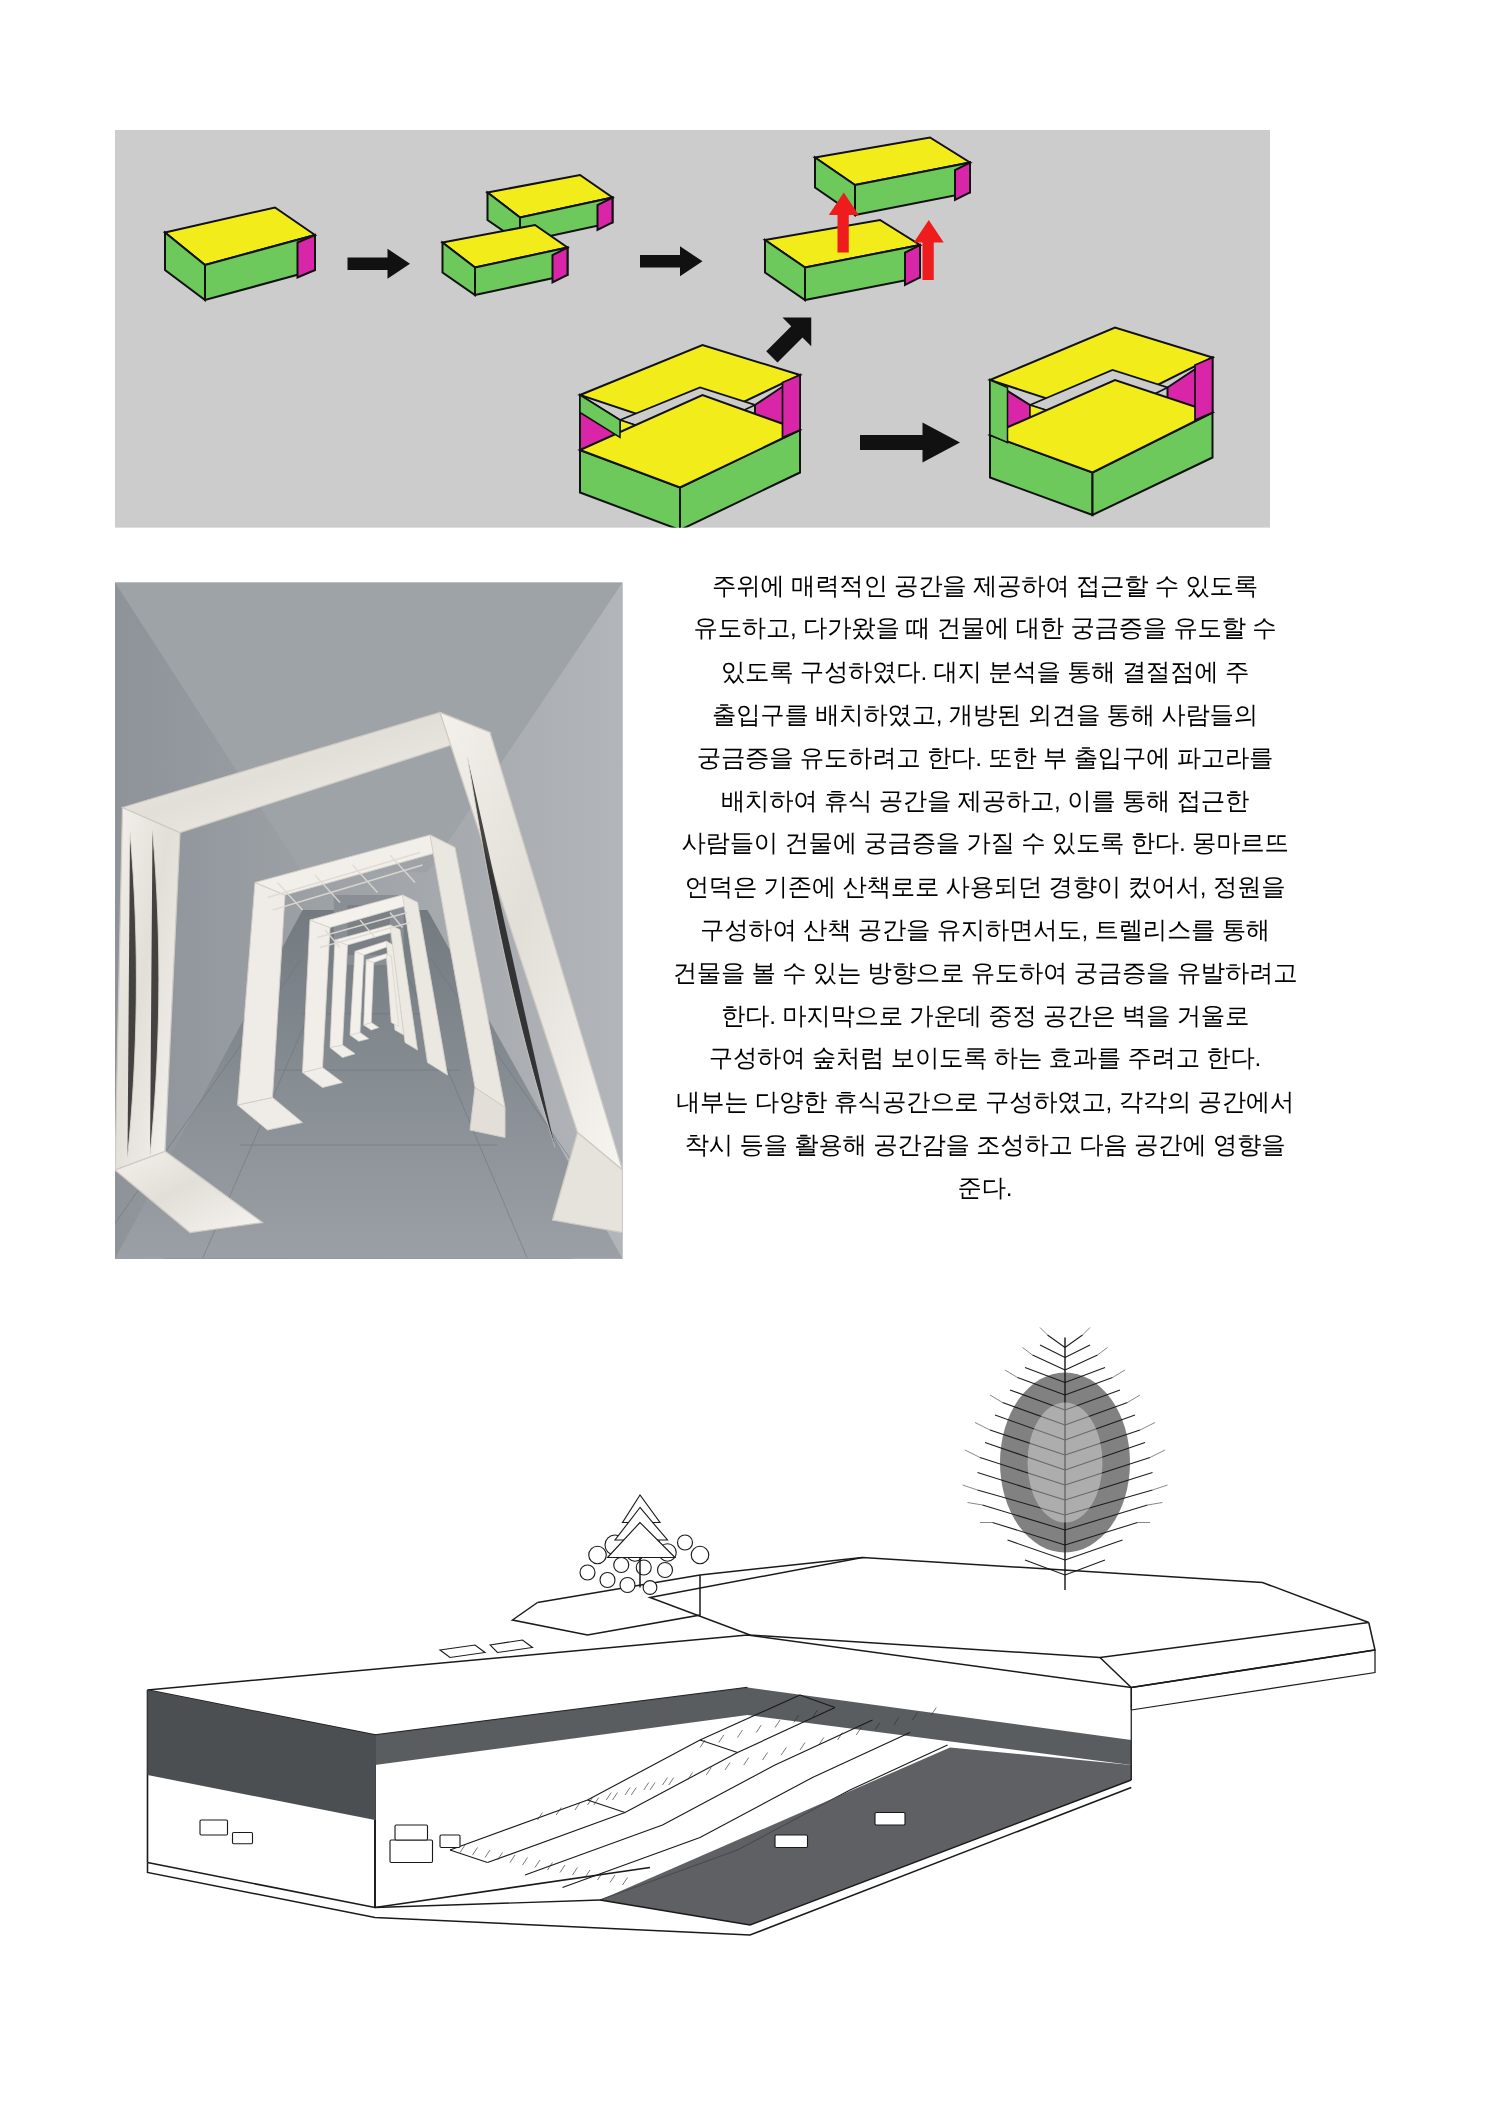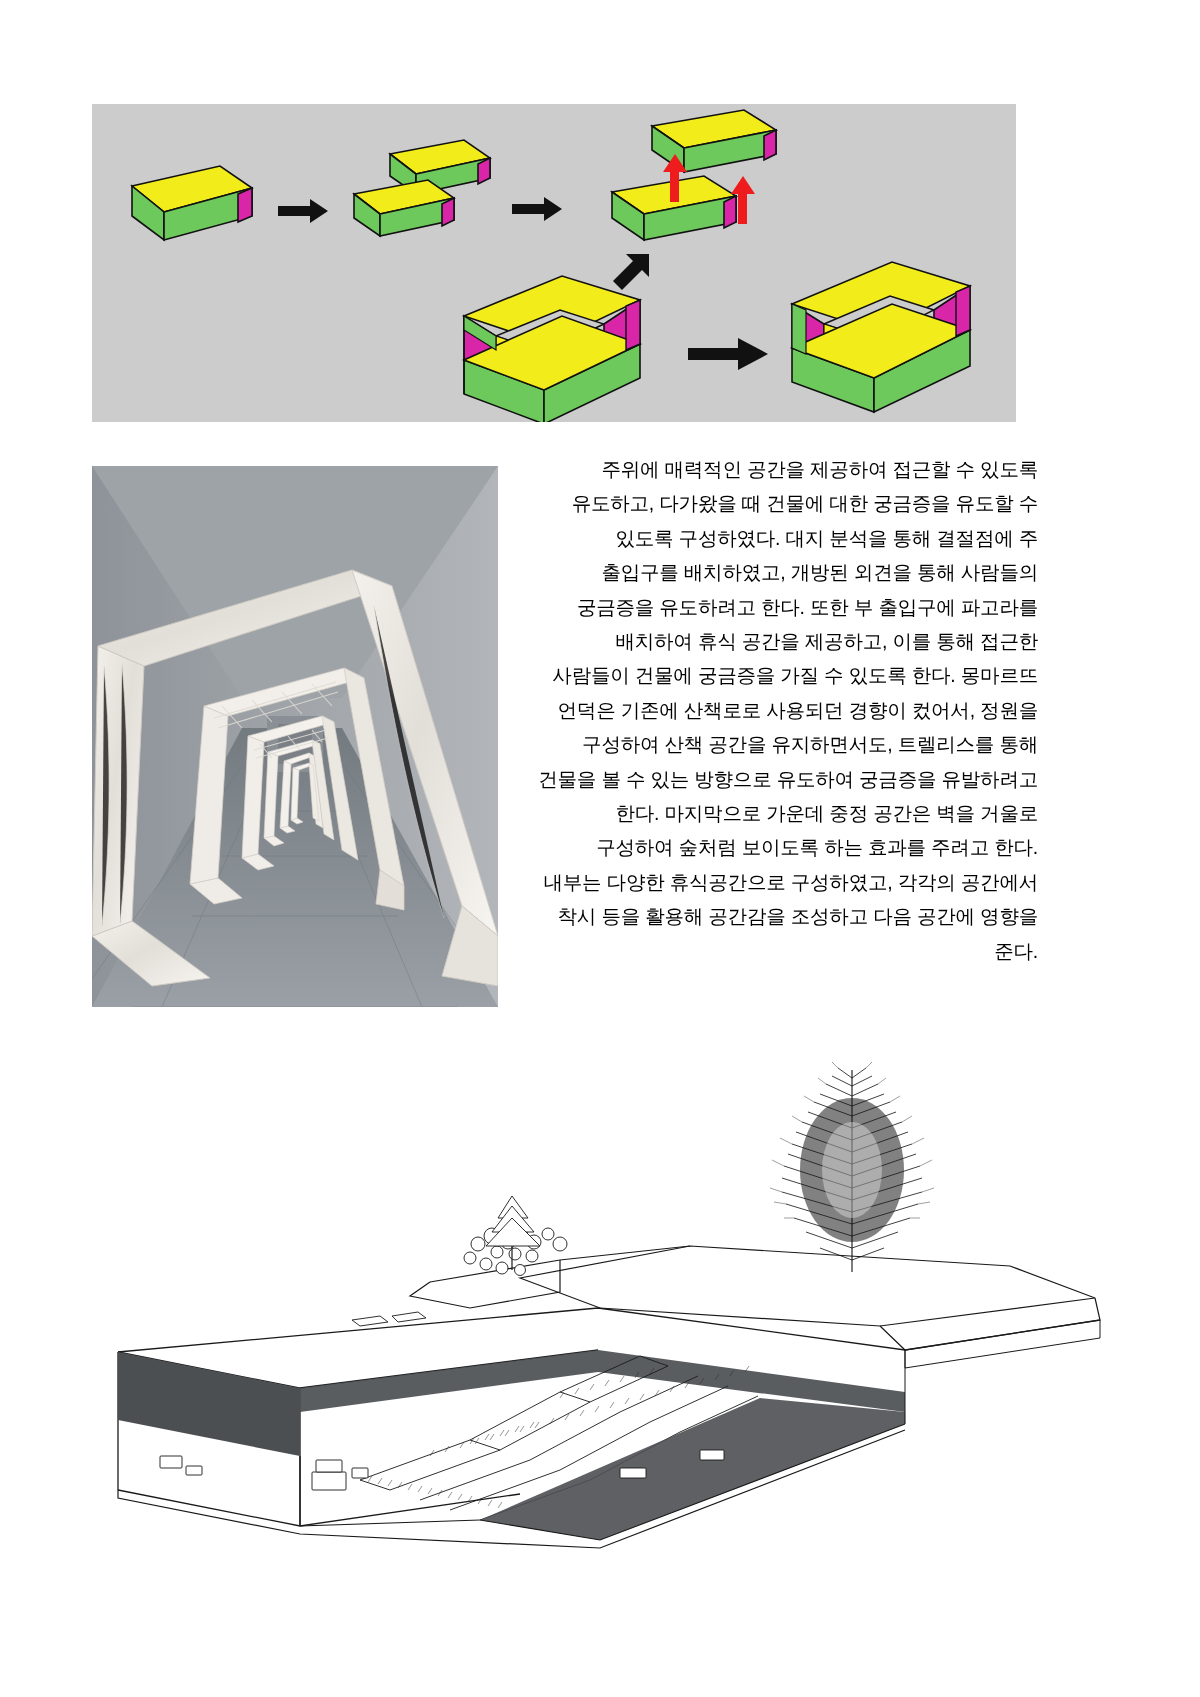--- a/index.html
+++ b/index.html
@@ -44,21 +44,21 @@
     left: 538px;
     top: 452px;
     width: 500px;
   }
   .body-text p {
     margin: 0;
     font-size: 19.5px;
     line-height: 34.4px;
     color: #000000;
     letter-spacing: -0.2px;
-    text-align: right;
+    text-align: center;
     word-break: keep-all;
   }
 
   
   .section-drawing {
     position: absolute;
     left: 0px;
     top: 1020px;
     width: 1200px;
     height: 560px;

